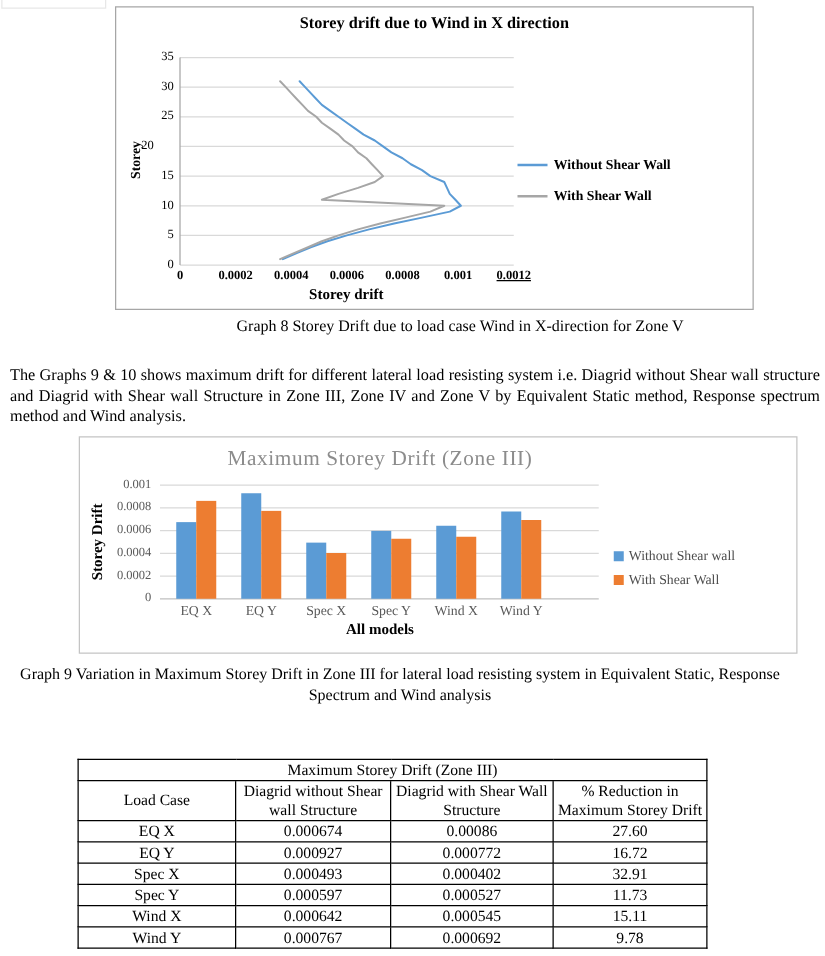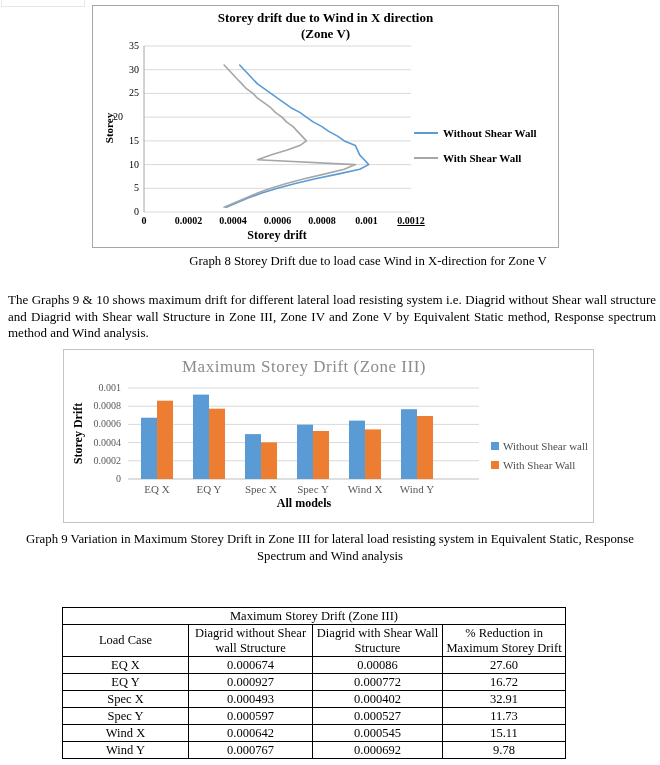--- a/index.html
+++ b/index.html
@@ -1,21 +1,21 @@
 <!DOCTYPE html>
 <html><head>
 <meta charset="utf-8">
 <style>
   html,body{margin:0;padding:0;background:#fff;}
   .page{position:relative;width:660px;height:765px;background:#fff;overflow:hidden;
         font-family:"Liberation Serif",serif;color:#000;}
   .tl-artifact{position:absolute;left:1px;top:-3px;width:82px;height:8px;border:1px solid #E7E7E7;}
 
   
-  .chartbox{position:absolute;background:#fff;}
+  .chartbox{position:absolute;background:#fff;padding-left:44px;}
   .chart1{left:92px;top:5px;width:465px;height:241px;border:1px solid #A6A6A6;}
   .chart2{left:63px;top:349px;width:529px;height:172px;border:1px solid #C4C4C4;}
   .chartbox svg{position:absolute;left:0;top:0;}
 
   
   .c1-title{position:absolute;left:0;right:0;top:4px;text-align:center;font-weight:bold;font-size:13px;}
   .c1-subtitle{position:absolute;left:0;right:0;top:20px;text-align:center;font-weight:bold;font-size:13px;}
   .c1-ylab{position:absolute;left:-14px;top:116px;width:60px;text-align:center;
            font-weight:bold;font-size:11px;transform:rotate(-90deg);}
   .c1-xlab{position:absolute;left:84px;top:222px;width:200px;text-align:center;font-weight:bold;font-size:12px;}
@@ -33,21 +33,21 @@
   .c2-xlab{position:absolute;left:140px;top:146px;width:200px;text-align:center;font-weight:bold;font-size:12px;}
   .byt{position:absolute;width:44px;text-align:right;font-size:10px;color:#595959;}
   .bxt{position:absolute;width:60px;text-align:center;font-size:11px;color:#595959;}
   .bc-item{position:absolute;white-space:nowrap;}
   .bc-swatch{display:inline-block;width:8px;height:8px;vertical-align:middle;margin-right:4px;}
   .bc-text{font-size:11px;color:#4D4D4D;vertical-align:middle;}
 
   
   .caption{position:absolute;left:0;width:660px;text-align:center;font-size:12.8px;}
   #cap8{top:254px;padding-left:38px;}
-  #cap9{left:14px;width:632px;top:531px;line-height:17px;}
+  #cap9{left:4px;width:632px;top:531px;line-height:17px;}
   #tcap{left:14px;width:632px;top:576px;line-height:16.5px;}
   .capgap{display:inline-block;width:12px;}
   .headingB{position:absolute;left:8px;top:277px;font-size:13px;font-style:italic;}
   .hb-label{margin-right:14px;}
   .para{position:absolute;left:8px;top:292px;width:648px;margin:0;font-size:13px;
         line-height:16.5px;text-align:justify;}
 
   
   #t1{position:absolute;left:62px;top:607px;width:503px;border-collapse:collapse;
       font-size:12.5px;table-layout:fixed;}
@@ -72,21 +72,20 @@
         <line x1="51" x2="318" y1="134.9" y2="134.9" stroke="#D9D9D9" stroke-width="1"></line>
         <line x1="51" x2="318" y1="111.1" y2="111.1" stroke="#D9D9D9" stroke-width="1"></line>
         <line x1="51" x2="318" y1="87.4" y2="87.4" stroke="#D9D9D9" stroke-width="1"></line>
         <line x1="51" x2="318" y1="63.7" y2="63.7" stroke="#D9D9D9" stroke-width="1"></line>
         <line x1="51" x2="318" y1="40.0" y2="40.0" stroke="#D9D9D9" stroke-width="1"></line>
         <line x1="51" x2="51" y1="40" y2="206" stroke="#A6A6A6" stroke-width="1"></line>
         <polyline points="133.3,201.3 144.4,196.5 155.6,191.8 168.9,187.0 184.5,182.3 202.3,177.5 222.3,172.8 244.6,168.1 266.8,163.3 275.7,158.6 271.3,153.8 266.8,149.1 264.6,144.3 262.4,139.6 251.3,134.9 244.6,130.1 235.7,125.4 229.0,120.6 220.1,115.9 213.4,111.1 206.8,106.4 197.9,101.7 191.2,96.9 184.5,92.2 177.8,87.4 171.2,82.7 164.5,77.9 160.0,73.2 155.6,68.5 151.1,63.7 146.7,59.0" fill="none" stroke="#5B9BD5" stroke-width="1.6" stroke-linejoin="round" stroke-linecap="round"></polyline>
         <polyline points="131.1,201.3 142.2,196.5 153.4,191.8 164.5,187.0 177.8,182.3 193.4,177.5 211.2,172.8 231.2,168.1 251.3,163.3 262.4,158.6 164.5,153.8 177.8,149.1 193.4,144.3 206.8,139.6 213.4,134.9 209.0,130.1 204.5,125.4 200.1,120.6 193.4,115.9 189.0,111.1 182.3,106.4 177.8,101.7 171.2,96.9 164.5,92.2 160.0,87.4 153.4,82.7 148.9,77.9 144.4,73.2 140.0,68.5 135.6,63.7 131.1,59.0" fill="none" stroke="#A6A6A6" stroke-width="1.6" stroke-linejoin="round" stroke-linecap="round"></polyline>
       </svg>
     <div class="c1-title">Storey drift due to Wind in X direction</div>
-    <div class="c1-subtitle">(Zone V)</div>
     <div class="c1-ylab">Storey</div>
     <div class="c1-xlab">Storey drift</div>
     <div id="line-yticks">
         <div class="lyt" style="left: 18px; top: 200px;">0</div>
         <div class="lyt" style="left: 18px; top: 176.286px;">5</div>
         <div class="lyt" style="left: 18px; top: 152.571px;">10</div>
         <div class="lyt" style="left: 18px; top: 128.857px;">15</div>
         <div class="lyt" style="left: 2px; top: 105.143px;">20</div>
         <div class="lyt" style="left: 18px; top: 81.4286px;">25</div>
         <div class="lyt" style="left: 18px; top: 57.7143px;">30</div>

